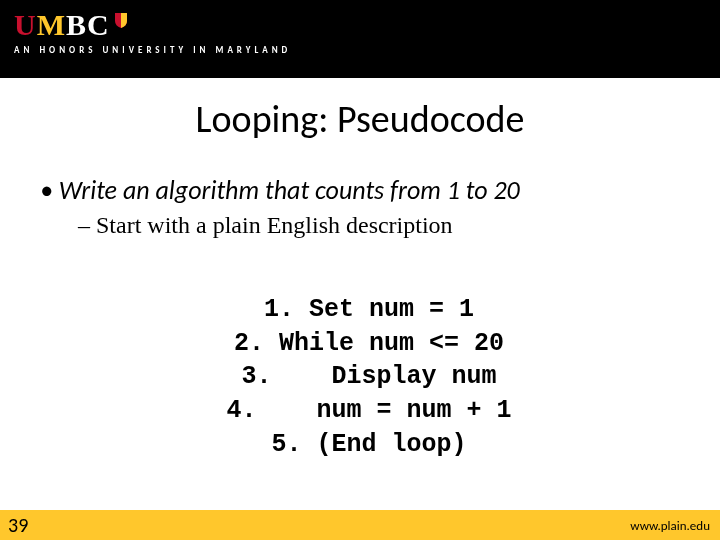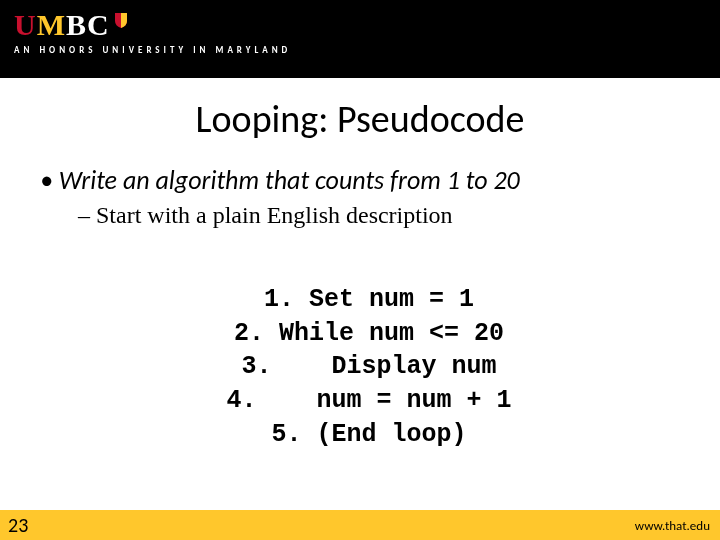--- a/index.html
+++ b/index.html
@@ -8,21 +8,21 @@
   .header-bar { background: #000; height: 78px; width: 100%; padding: 10px 0 0 14px; }
   .logo-row { display: flex; align-items: flex-start; }
   .logo-text { font-family: Georgia, 'Times New Roman', serif; font-weight: bold; font-size: 30px; letter-spacing: 1px; line-height: 1; display: flex; align-items: flex-start; }
   .logo-u, .logo-m, .logo-b, .logo-c { display: inline-block; }
   .logo-u { color: #c8102e; }
   .logo-m { color: #ffc72c; }
   .logo-b, .logo-c { color: #fff; }
   .shield { width: 14px; height: 16px; margin-left: 4px; margin-top: 2px; }
   .tagline { color: #fff; font-size: 9px; letter-spacing: 4px; margin-top: 4px; font-weight: 600; }
   .content { flex: 1; padding: 18px 28px 0 28px; }
-  .title { font-size: 38px; text-align: center; font-weight: 400; margin-bottom: 22px; }
+  .title { font-size: 38px; text-align: center; font-weight: 400; margin-bottom: 32px; }
   .bullet-main { font-size: 26px; margin-left: 12px; margin-bottom: 6px; font-style: italic; }
   .bullet-main::before { content: "• "; }
   .bullet-sub { font-size: 24px; margin-left: 50px; margin-bottom: 20px; font-family: Liberation Serif, serif; }
   .bullet-sub::before { content: "– "; }
   .code-block { font-family: "Courier New", Courier, monospace; font-size: 25px; font-weight: bold; line-height: 1.35; margin-left: 18px; margin-top: 18px; white-space: pre; text-align: center; }
   .footer { position: absolute; bottom: 0; left: 0; width: 100%; height: 30px; background: #ffc72c; display: flex; align-items: center; justify-content: space-between; padding: 0 10px 0 0; }
   .page-num { background: #ffc72c; color: #000; font-size: 20px; padding: 0 8px; height: 100%; display: flex; align-items: center; }
   .footer-url { color: #000; font-size: 13px; }
 </style>
 </head>
@@ -53,17 +53,17 @@
     <div class="code-block">
 <span>1. Set num = 1</span>
 <span>2. While num &lt;= 20</span>
 <span>3.    Display num</span>
 <span>4.    num = num + 1</span>
 <span>5. (End loop)</span>
     </div>
   </div>
 
   <div class="footer">
-    <div class="page-num">23</div>
-    <div class="footer-url">www.that.edu</div>
+    <div class="page-num">39</div>
+    <div class="footer-url">www.plain.edu</div>
   </div>
 
 </div>
 
 </body></html>

